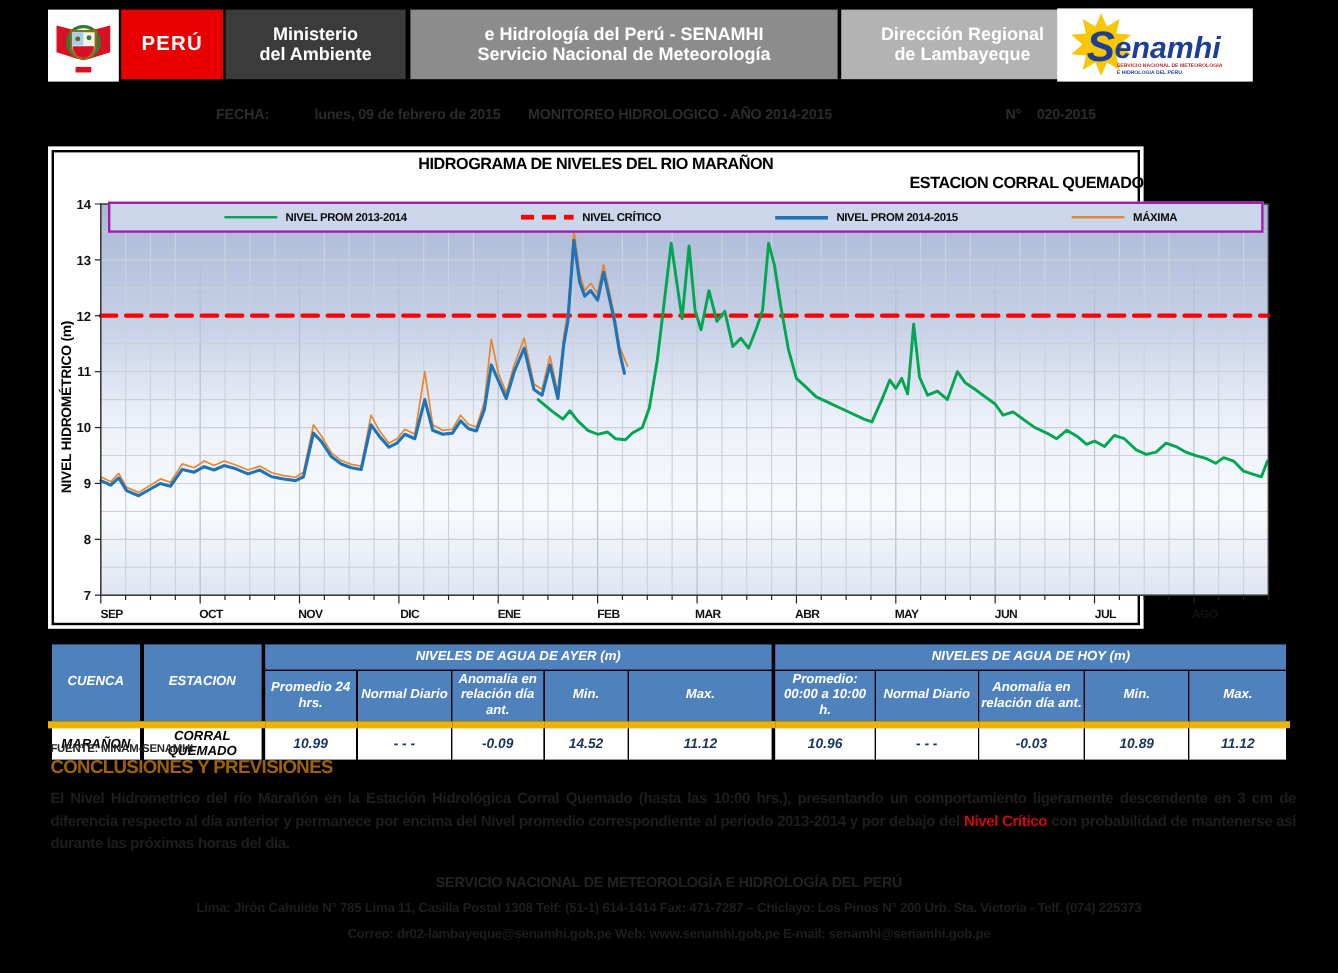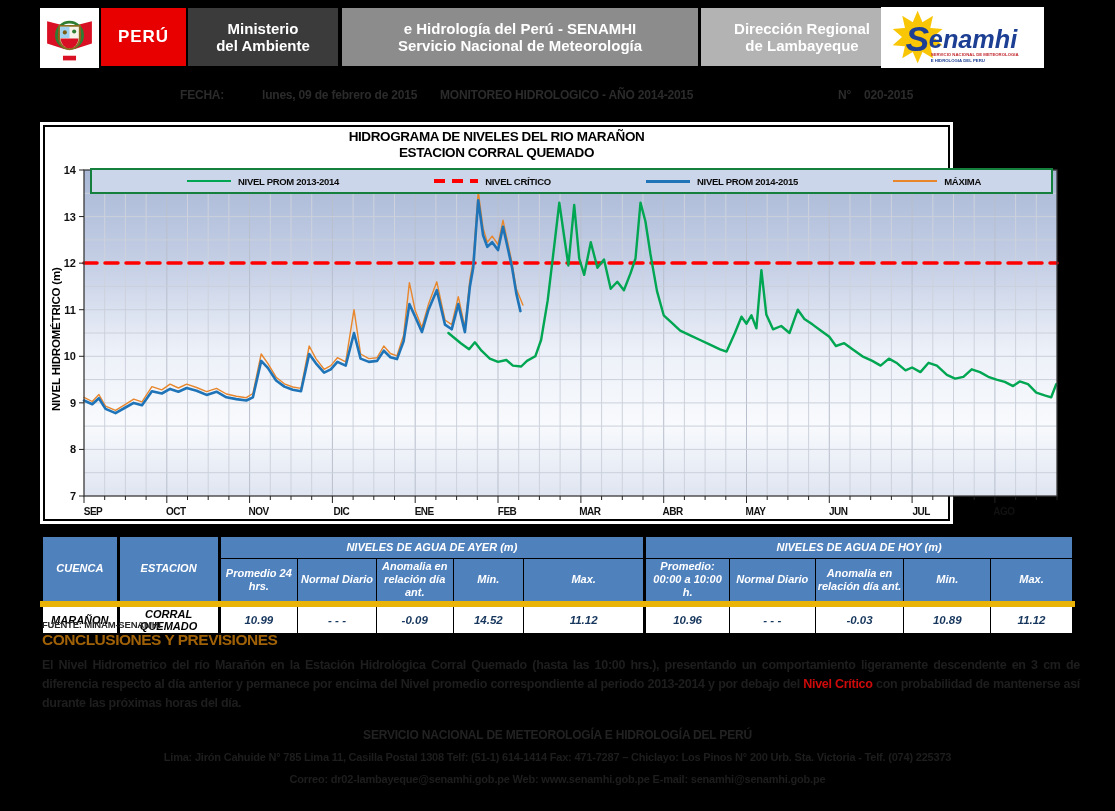--- a/index.html
+++ b/index.html
@@ -19,29 +19,29 @@
   
   .infobar{position:absolute;top:88px;left:0;width:1115px;height:18px;color:#2b2b2b;
            font-weight:bold;font-size:12px;letter-spacing:-0.2px;text-align:right;}
   .infobar span{position:absolute;white-space:nowrap;}
 
   
   .chart-box{position:absolute;left:40px;top:122px;width:913px;height:402px;background:#fff;}
   .chart-frame{position:absolute;left:3px;top:3px;right:3px;bottom:3px;border:2px solid #000;}
   .chart-title{position:absolute;top:7px;left:0;width:100%;text-align:center;font-weight:bold;
                font-size:13.5px;letter-spacing:-0.4px;color:#000;}
-  .chart-subtitle{position:absolute;top:23px;left:0;width:100%;text-align:center;font-weight:bold;
+  .chart-subtitle{position:absolute;top:23px;left:0;width:100%;text-align:right;font-weight:bold;
                font-size:13.5px;letter-spacing:-0.4px;color:#000;}
   #chart-svg{position:absolute;left:0;top:44px;}
   #chart-svg text{font-family:"Liberation Sans",sans-serif;font-weight:bold;fill:#111;}
   .ytitle{position:absolute;left:10px;top:52px;height:330px;writing-mode:vertical-rl;
           transform:rotate(180deg);display:flex;align-items:center;justify-content:center;
           font-weight:bold;font-size:11.5px;color:#000;letter-spacing:-0.2px;}
   .legend{position:absolute;left:50px;top:46px;width:963px;height:26px;background:#ccd6ea;
-          border:2px solid #15803d;display:flex;align-items:center;justify-content:space-between;
+          border:2px solid #a21caf;display:flex;align-items:center;justify-content:space-between;
           padding:0 70px 0 95px;box-sizing:border-box;}
   .legend-item{display:flex;align-items:center;gap:7px;}
   .legend-swatch{display:inline-block;width:44px;}
   .legend-label{font-size:9.5px;font-weight:bold;color:#0a0a0a;letter-spacing:-0.3px;white-space:nowrap;}
 
   
   .dtable{position:absolute;left:40px;top:534px;border-collapse:collapse;width:1035px;
           table-layout:fixed;}
   .dtable th,.dtable td{border:1px solid #000;padding:1px 2px;overflow:hidden;}
   .dtable{border:3px solid #000;}

